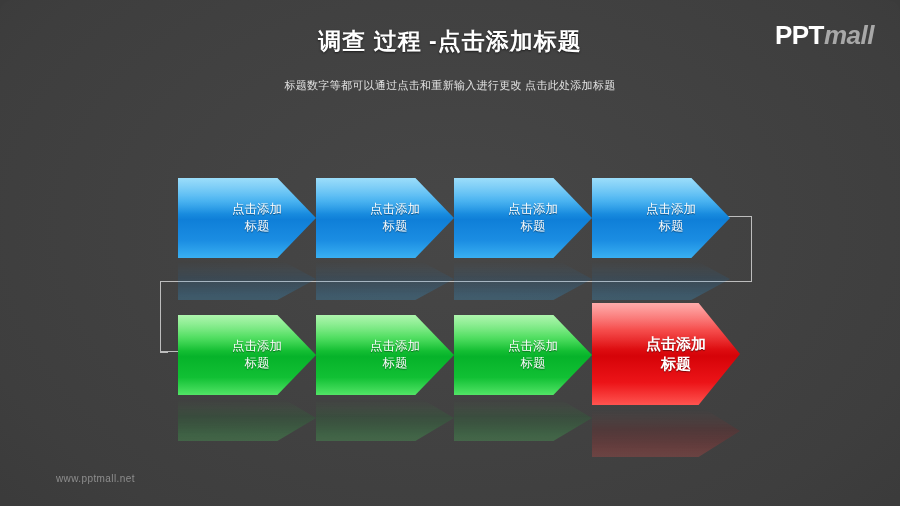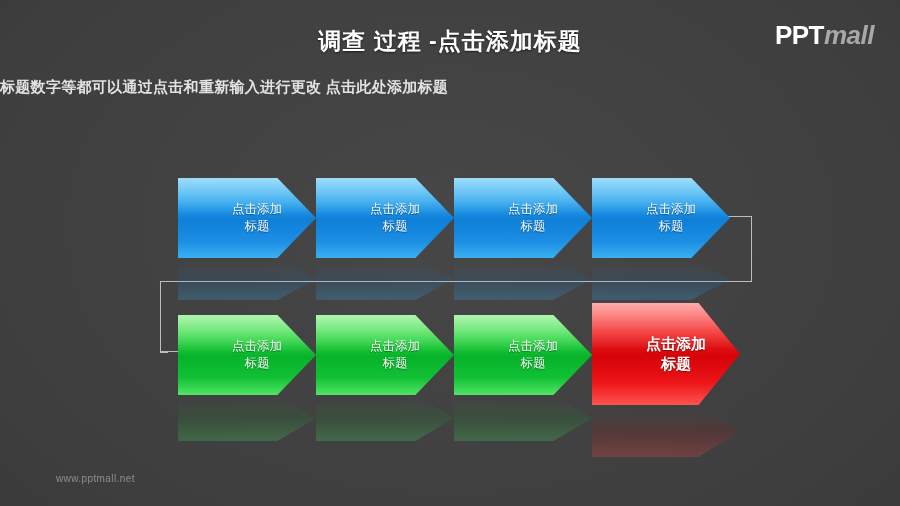--- a/index.html
+++ b/index.html
@@ -32,24 +32,24 @@
     font-weight: bold;
     color: #ffffff;
     letter-spacing: 1px;
     text-shadow: 0 1px 2px rgba(0,0,0,.6);
   }
   .subtitle {
     position: absolute;
     top: 78px;
     left: 0;
     width: 900px;
-    font-size: 15px;
+    text-align: center;
+    font-size: 11px;
     color: #e2e2e2;
     letter-spacing: .3px;
-    font-weight: bold;
   }
 
   
   .logo {
     position: absolute;
     top: 22px;
     right: 26px;
     font-size: 26px;
     font-weight: bold;
     letter-spacing: -.5px;

